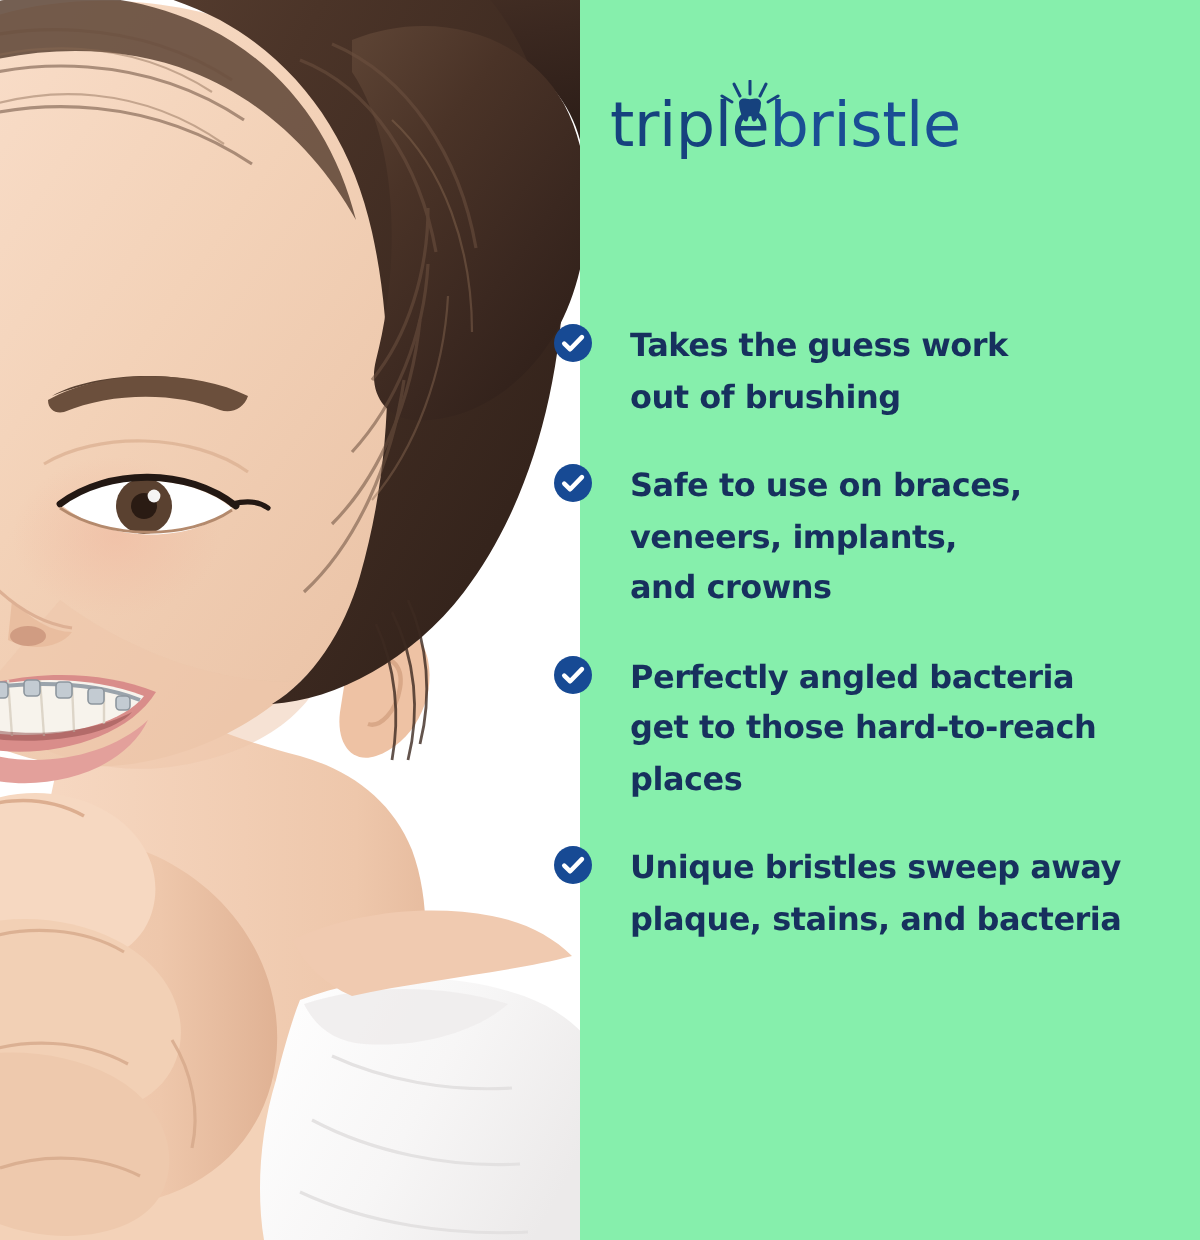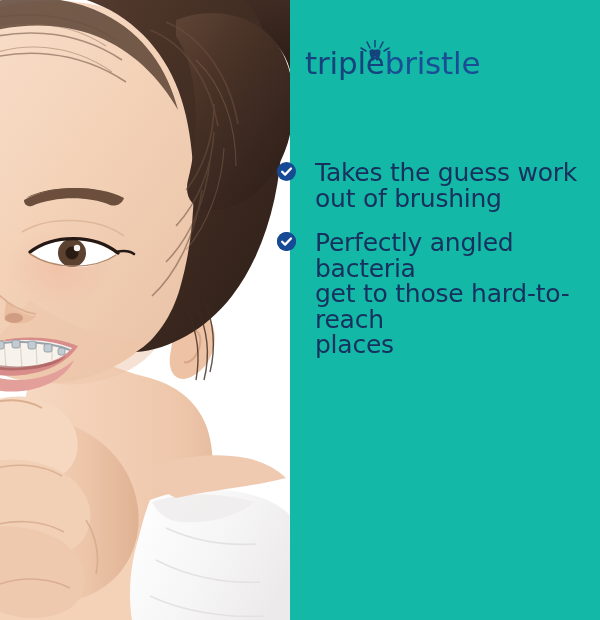--- a/index.html
+++ b/index.html
@@ -3,21 +3,21 @@
 <meta charset="utf-8">
 <style>
   * { margin:0; padding:0; box-sizing:border-box; }
   html, body { width:600px; height:620px; }
   body {
     background:#ffffff;
     font-family:"Liberation Sans", sans-serif;
     overflow:hidden;
     position:relative;
   }
-  #page { position:relative; width:600px; height:620px; background:#14b8a6; overflow:hidden; }
+  #page { position:relative; width:600px; height:620px; background:#86efac; overflow:hidden; }
 
   
   .photo-pane {
     position:absolute; left:0; top:0; width:290px; height:620px;
     overflow:hidden; background:#ffffff;
   }
   .photo-svg { position:absolute; left:0; top:0; width:290px; height:620px; }
 
   
   .content { position:absolute; left:272px; top:0; width:328px; height:620px; }
@@ -45,26 +45,26 @@
     padding-left:38px;
     margin-bottom:19px;
   }
   .bullet:last-child { margin-bottom:0; }
   .check-icon {
     position:absolute; left:0; top:2px;
     width:19px; height:19px;
   }
   .bullet-text {
     font-family:"DejaVu Sans", sans-serif;
-    font-size:25px;
+    font-size:16px;
     line-height:25.5px;
     color:#17305e;
     letter-spacing:-0.25px;
     white-space:pre-line;
-    font-weight:400;
+    font-weight:700;
   }
 </style>
 </head>
 <body>
 
 <div id="page">
 
   <div class="photo-pane">
     <svg class="photo-svg" viewBox="0 0 290 620" preserveAspectRatio="xMidYMid slice">
       <defs>
@@ -284,28 +284,39 @@
         </svg>
         <div class="bullet-text">Takes the guess work
 out of brushing</div>
       </div>
 
       <div class="bullet">
         <svg class="check-icon" viewBox="0 0 20 20">
           <circle cx="10" cy="10" r="10" fill="#174a94"></circle>
           <path d="M5.4 10.3 L8.5 13.3 L14.7 6.9" fill="none" stroke="#ffffff" stroke-width="2.4" stroke-linecap="round" stroke-linejoin="round"></path>
         </svg>
+        <div class="bullet-text">Safe to use on braces,
+veneers, implants,
+and crowns</div>
       </div>
 
       <div class="bullet">
         <svg class="check-icon" viewBox="0 0 20 20">
           <circle cx="10" cy="10" r="10" fill="#174a94"></circle>
           <path d="M5.4 10.3 L8.5 13.3 L14.7 6.9" fill="none" stroke="#ffffff" stroke-width="2.4" stroke-linecap="round" stroke-linejoin="round"></path>
         </svg>
         <div class="bullet-text">Perfectly angled bacteria
 get to those hard-to-reach
 places</div>
       </div>
 
+      <div class="bullet">
+        <svg class="check-icon" viewBox="0 0 20 20">
+          <circle cx="10" cy="10" r="10" fill="#174a94"></circle>
+          <path d="M5.4 10.3 L8.5 13.3 L14.7 6.9" fill="none" stroke="#ffffff" stroke-width="2.4" stroke-linecap="round" stroke-linejoin="round"></path>
+        </svg>
+        <div class="bullet-text">Unique bristles sweep away
+plaque, stains, and bacteria</div>
+      </div>
 
     </div>
   </div>
 </div>
 
 </body></html>

